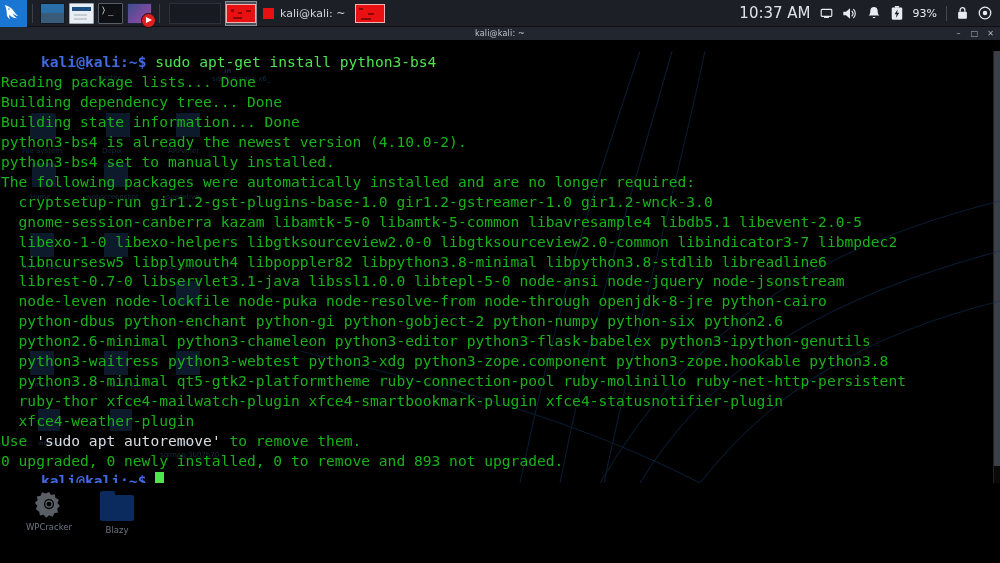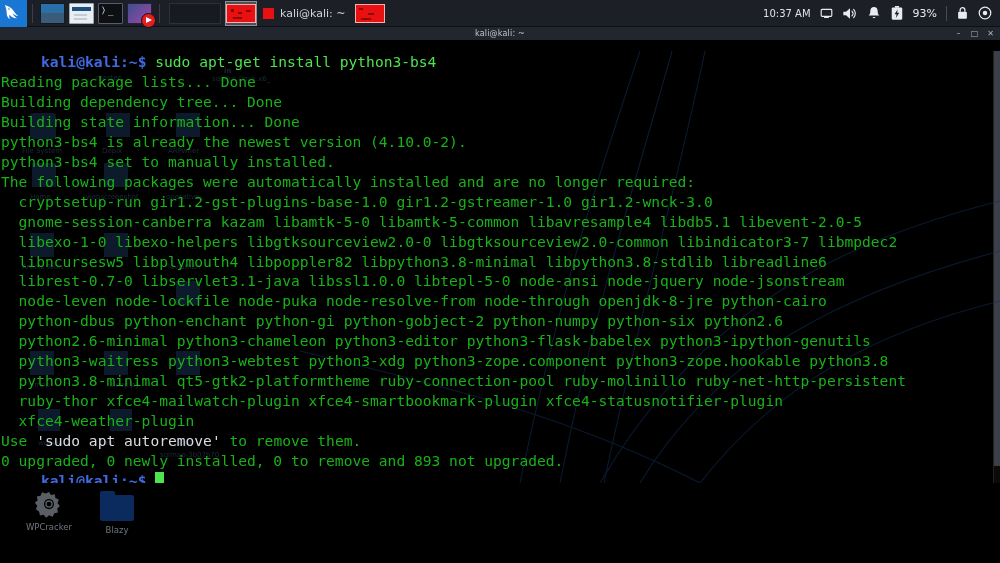--- a/index.html
+++ b/index.html
@@ -68,21 +68,21 @@
 
   #task-button {
     height: 27px; display: flex; align-items: center; gap: 6px;
     padding: 0 10px 0 6px; flex: 0 0 auto; color: #cfd3da; font-size: 11px;
   }
   #task-button .sq { width: 11px; height: 11px; background:#e81010; flex:0 0 auto; }
 
   #panel-spacer { flex: 1 1 auto; height: 27px; }
 
   #tray { display: flex; align-items: center; gap: 9px; padding-right: 8px; height: 27px; }
-  #clock { color: #dfe3e8; font-size: 10px; font-family: "DejaVu Sans", sans-serif; text-align: right; }
+  #clock { color: #dfe3e8; font-size: 15px; font-family: "DejaVu Sans", sans-serif; text-align: right; }
   .tray-icon { color: #e8ecf0; display: flex; align-items: center; }
   #battery-pct { color: #e8ecf0; font-size: 11px; }
   .tray-sep { width:1px; height:15px; background:#454b56; }
 
   
   #terminal-window {
     position: absolute; top: 27px; left: 0;
     width: 1000px; height: 456px;
     background: #000000;
     z-index: 30;

